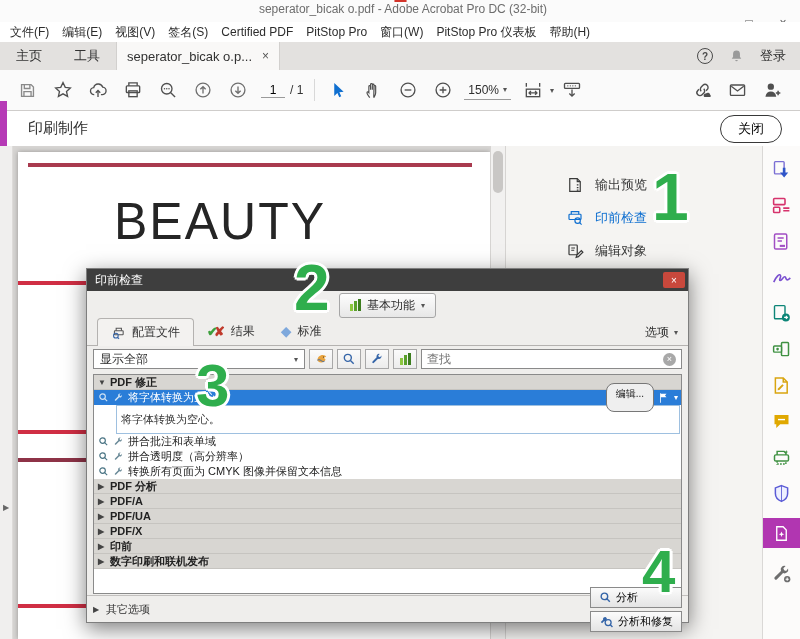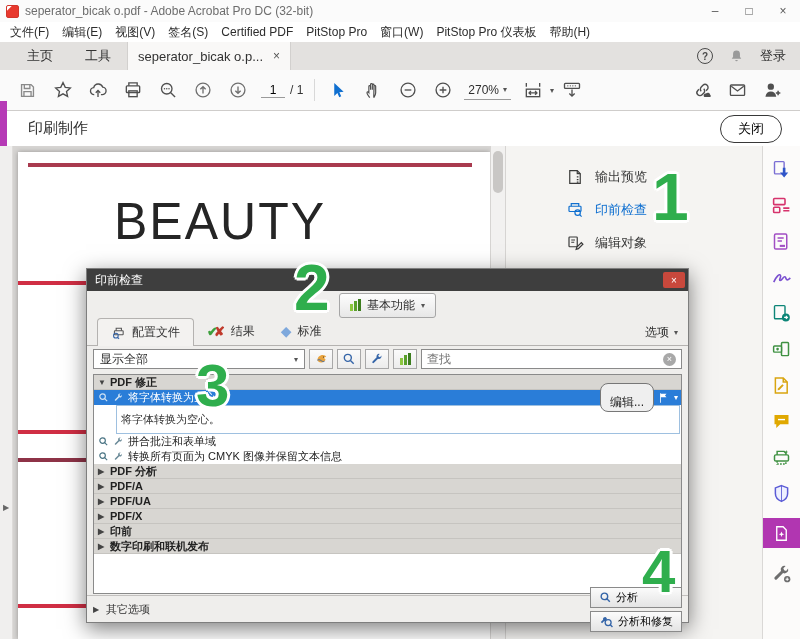--- a/index.html
+++ b/index.html
@@ -3,36 +3,36 @@
 <meta charset="utf-8">
 <style>
   * { margin:0; padding:0; box-sizing:border-box; }
   html,body { width:800px; height:639px; }
   body { position:relative; overflow:hidden; background:#fff;
          font-family:"Liberation Sans", sans-serif; color:#2d2d2d; }
   svg { display:block; }
 
   
   .titlebar { position:absolute; left:0; top:0; width:800px; height:22px;
-    background:#fbfbfb; display:flex; align-items:center; padding-left:6px; }
+    background:#fbfbfb; display:flex; align-items:center; padding-left:6px;flex-direction:column; }
   .app-icon { width:13px; height:13px; margin-right:6px; border-radius:2px;
     background:linear-gradient(135deg,#fff 0 22%, #e8392e 23% 100%);
     border:1px solid #d3352b; }
   .title-text { font-size:12px; color:#6d6d6d; }
   .win-controls { margin-left:auto; display:flex; height:100%; }
   .win-btn { width:34px; display:flex; align-items:center; justify-content:center;
     font-size:12px; color:#5a5a5a; }
 
   .menubar { position:absolute; left:0; top:22px; width:800px; height:20px;
     background:#ffffff; display:flex; align-items:center; gap:13px;
     padding-left:10px; font-size:12px; color:#2d2d2d; }
   .menu-item { white-space:nowrap; }
 
   .tabbar { position:absolute; left:0; top:42px; width:800px; height:28px;
-    background:#e3e1df; display:flex; align-items:stretch; font-size:13px;padding-left:11px; }
+    background:#e3e1df; display:flex; align-items:stretch; font-size:13px; }
   .tab { display:flex; align-items:center; padding:0 16px; color:#323232; }
   .tab.doc { background:#f9f8f7; border-left:1px solid #d2d0ce;
     border-right:1px solid #d2d0ce; gap:10px; padding:0 10px; }
   .tab-close { font-size:12px; color:#555; }
   .tabbar-right { margin-left:auto; display:flex; align-items:center; gap:16px;
     padding-right:14px; }
   .help-circle { width:16px; height:16px; border:1.4px solid #4a4a4a; border-radius:50%;
     display:flex; align-items:center; justify-content:center; font-size:10px;
     font-weight:bold; color:#4a4a4a; }
   .signin { font-size:13px; }
@@ -76,21 +76,21 @@
   .doc-heading { position:absolute; left:96px; top:40px; width:300px;
     font-size:50px; font-weight:300; letter-spacing:2px; color:#252525;
     transform:scaleY(1.05); }
   .v-scrollbar { position:absolute; left:490px; top:0; width:15px; height:100%;
     background:#f2f1f0; border-left:1px solid #d6d4d2; }
   .v-thumb { position:absolute; left:2px; top:5px; width:10px; height:42px;
     background:#c9c7c5; border-radius:5px; }
 
   .tools-panel { position:absolute; left:505px; top:0; width:257px; height:100%;
     background:#f5f4f2; border-left:1px solid #d6d4d2; padding-top:22px; }
-  .tool-item { display:flex; align-items:flex-start; gap:11px; padding-left:60px;
+  .tool-item { display:flex; align-items:center; gap:11px; padding-left:60px;
     height:33px; font-size:13px; color:#3a3a3a; }
   .tool-item.active { color:#0f6fd0; }
 
   .icon-sidebar { position:absolute; left:762px; top:0; width:38px; height:100%;
     background:#fcfbfa; border-left:1px solid #dad8d6; display:flex;
     flex-direction:column; align-items:center; padding-top:12px; gap:14px; }
   .rail-ico { width:22px; height:22px; display:flex; align-items:center;
     justify-content:center; }
   .rail-sel { width:38px; height:30px; background:#b136b1; display:flex;
     align-items:center; justify-content:center; }
@@ -142,22 +142,22 @@
   .pf-list { margin:2px 6px 0 6px; background:#fff; border:1px solid #8a8a8a;
     height:220px; overflow:hidden; font-size:11px; flex:0 0 auto; }
   .pf-row { height:15px; display:flex; align-items:center; gap:4px;
     padding-left:4px; white-space:nowrap; }
   .pf-row.section { background:#d8d6d2; border-bottom:1px solid #c6c4c0;
     font-weight:bold; color:#222; }
   .tri { font-size:8px; color:#444; width:8px; }
   .pf-row.fixup { color:#222; }
   .pf-row.selected { background:#2a7dd8; color:#fff; padding-right:3px; }
   .edit-pill { margin-left:auto; background:#efefef; color:#222;
-    border:1px solid #777; border-radius:8px; font-size:12px; height:29px;
-    line-height:12px; padding:12px 9px; }
+    border:1px solid #777; border-radius:8px; font-size:10px; height:29px;
+    line-height:12px; padding:4px 9px; }
   .pf-row.desc { margin-left:22px; margin-right:1px; border:1px solid #9ec0e0;
     height:29px; color:#333; }
 
   .pf-fill { flex:1; }
   .pf-footer { height:27px; border-top:1px solid #c2c0be; display:flex;
     align-items:center; padding:0 6px; gap:4px; flex:0 0 auto; font-size:11px; }
   .pf-expander { display:flex; align-items:center; gap:5px; }
   .pf-footer-right { margin-left:auto; display:flex; gap:3px;flex-direction:column; }
   .pf-btn { display:flex; align-items:center; gap:4px; border:1px solid #8a8a8a;
     background:linear-gradient(#fbfbfb,#e4e4e4); height:21px; padding:0 8px;
@@ -284,21 +284,21 @@
         <path d="M8 12h8"></path>
       </svg>
   </span>
   <span class="qi">
     <svg width="20" height="20" viewBox="0 0 24 24" fill="none" stroke="#4f4f4f" stroke-width="1.6">
         <circle cx="12" cy="12" r="8.3"></circle>
         <path d="M8 12h8M12 8v8"></path>
       </svg>
   </span>
   <span class="zoom-box">
-    <span>270%</span>
+    <span>150%</span>
     <span class="caret">▾</span>
   </span>
   <span class="qi">
     <svg width="22" height="20" viewBox="0 0 26 24" fill="none" stroke="#4f4f4f" stroke-width="1.6">
         <path d="M5 3.5v4.5M21 3.5v4.5"></path>
         <rect x="5" y="11" width="16" height="9"></rect>
         <path d="M8.5 15.5h9M10.5 13.3l-2.2 2.2 2.2 2.2M15.5 13.3l2.2 2.2-2.2 2.2"></path>
       </svg>
   </span>
   <span class="caret">▾</span>
@@ -608,20 +608,34 @@
           <svg width="11" height="11" viewBox="0 0 24 24" fill="none" stroke="#4a7484" stroke-width="2.6">
             <circle cx="10" cy="10" r="6"></circle>
             <path d="M14.5 14.5l5.5 5.5"></path>
           </svg>
         </span>
       <span>
           <svg width="11" height="11" viewBox="0 0 24 24">
             <path d="M19.5 6.2a4.3 4.3 0 01-5.7 5.3l-7 7a1.7 1.7 0 11-2.4-2.4l7-7a4.3 4.3 0 015.3-5.7l-2.6 2.6.9 2.3 2.3.9z" fill="#6a8a98"></path>
           </svg>
         </span>
+      <span>拼合透明度（高分辨率）</span>
+    </div>
+    <div class="pf-row fixup">
+      <span>
+          <svg width="11" height="11" viewBox="0 0 24 24" fill="none" stroke="#4a7484" stroke-width="2.6">
+            <circle cx="10" cy="10" r="6"></circle>
+            <path d="M14.5 14.5l5.5 5.5"></path>
+          </svg>
+        </span>
+      <span>
+          <svg width="11" height="11" viewBox="0 0 24 24">
+            <path d="M19.5 6.2a4.3 4.3 0 01-5.7 5.3l-7 7a1.7 1.7 0 11-2.4-2.4l7-7a4.3 4.3 0 015.3-5.7l-2.6 2.6.9 2.3 2.3.9z" fill="#6a8a98"></path>
+          </svg>
+        </span>
       <span>转换所有页面为 CMYK 图像并保留文本信息</span>
     </div>
     <div class="pf-row section">
       <span class="tri">▶</span>
       <span>PDF 分析</span>
     </div>
     <div class="pf-row section">
       <span class="tri">▶</span>
       <span>PDF/A</span>
     </div>

